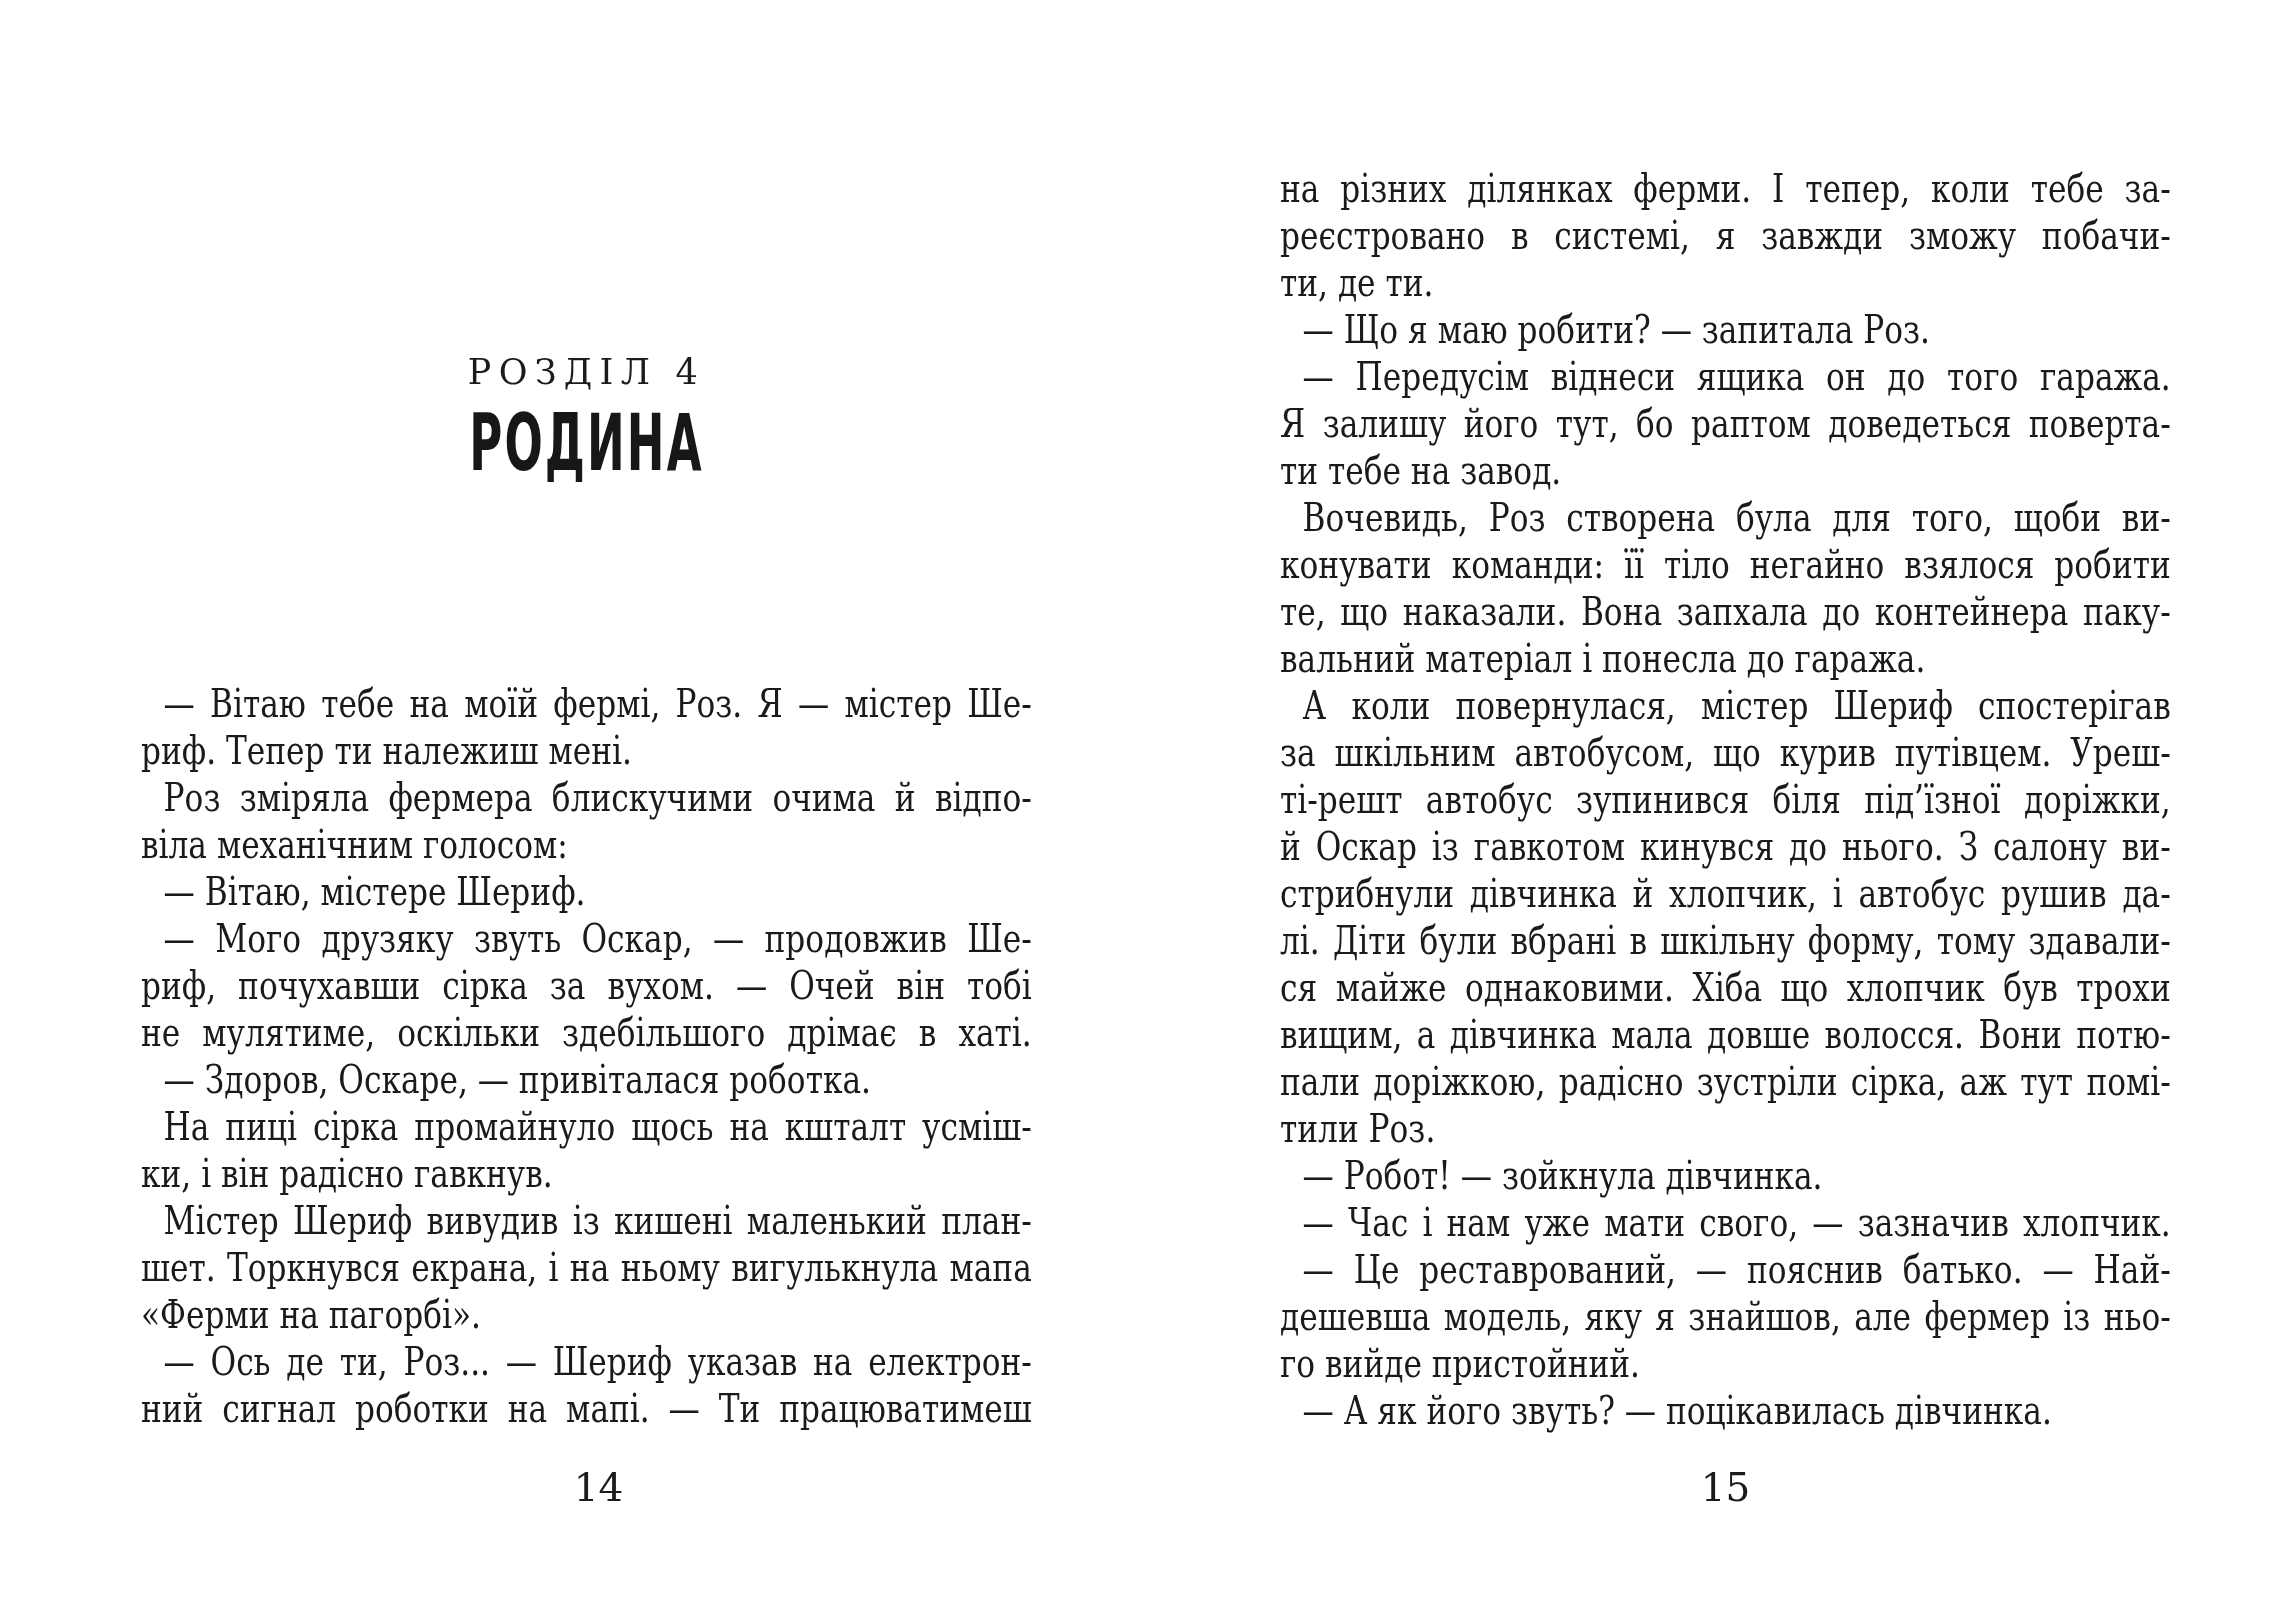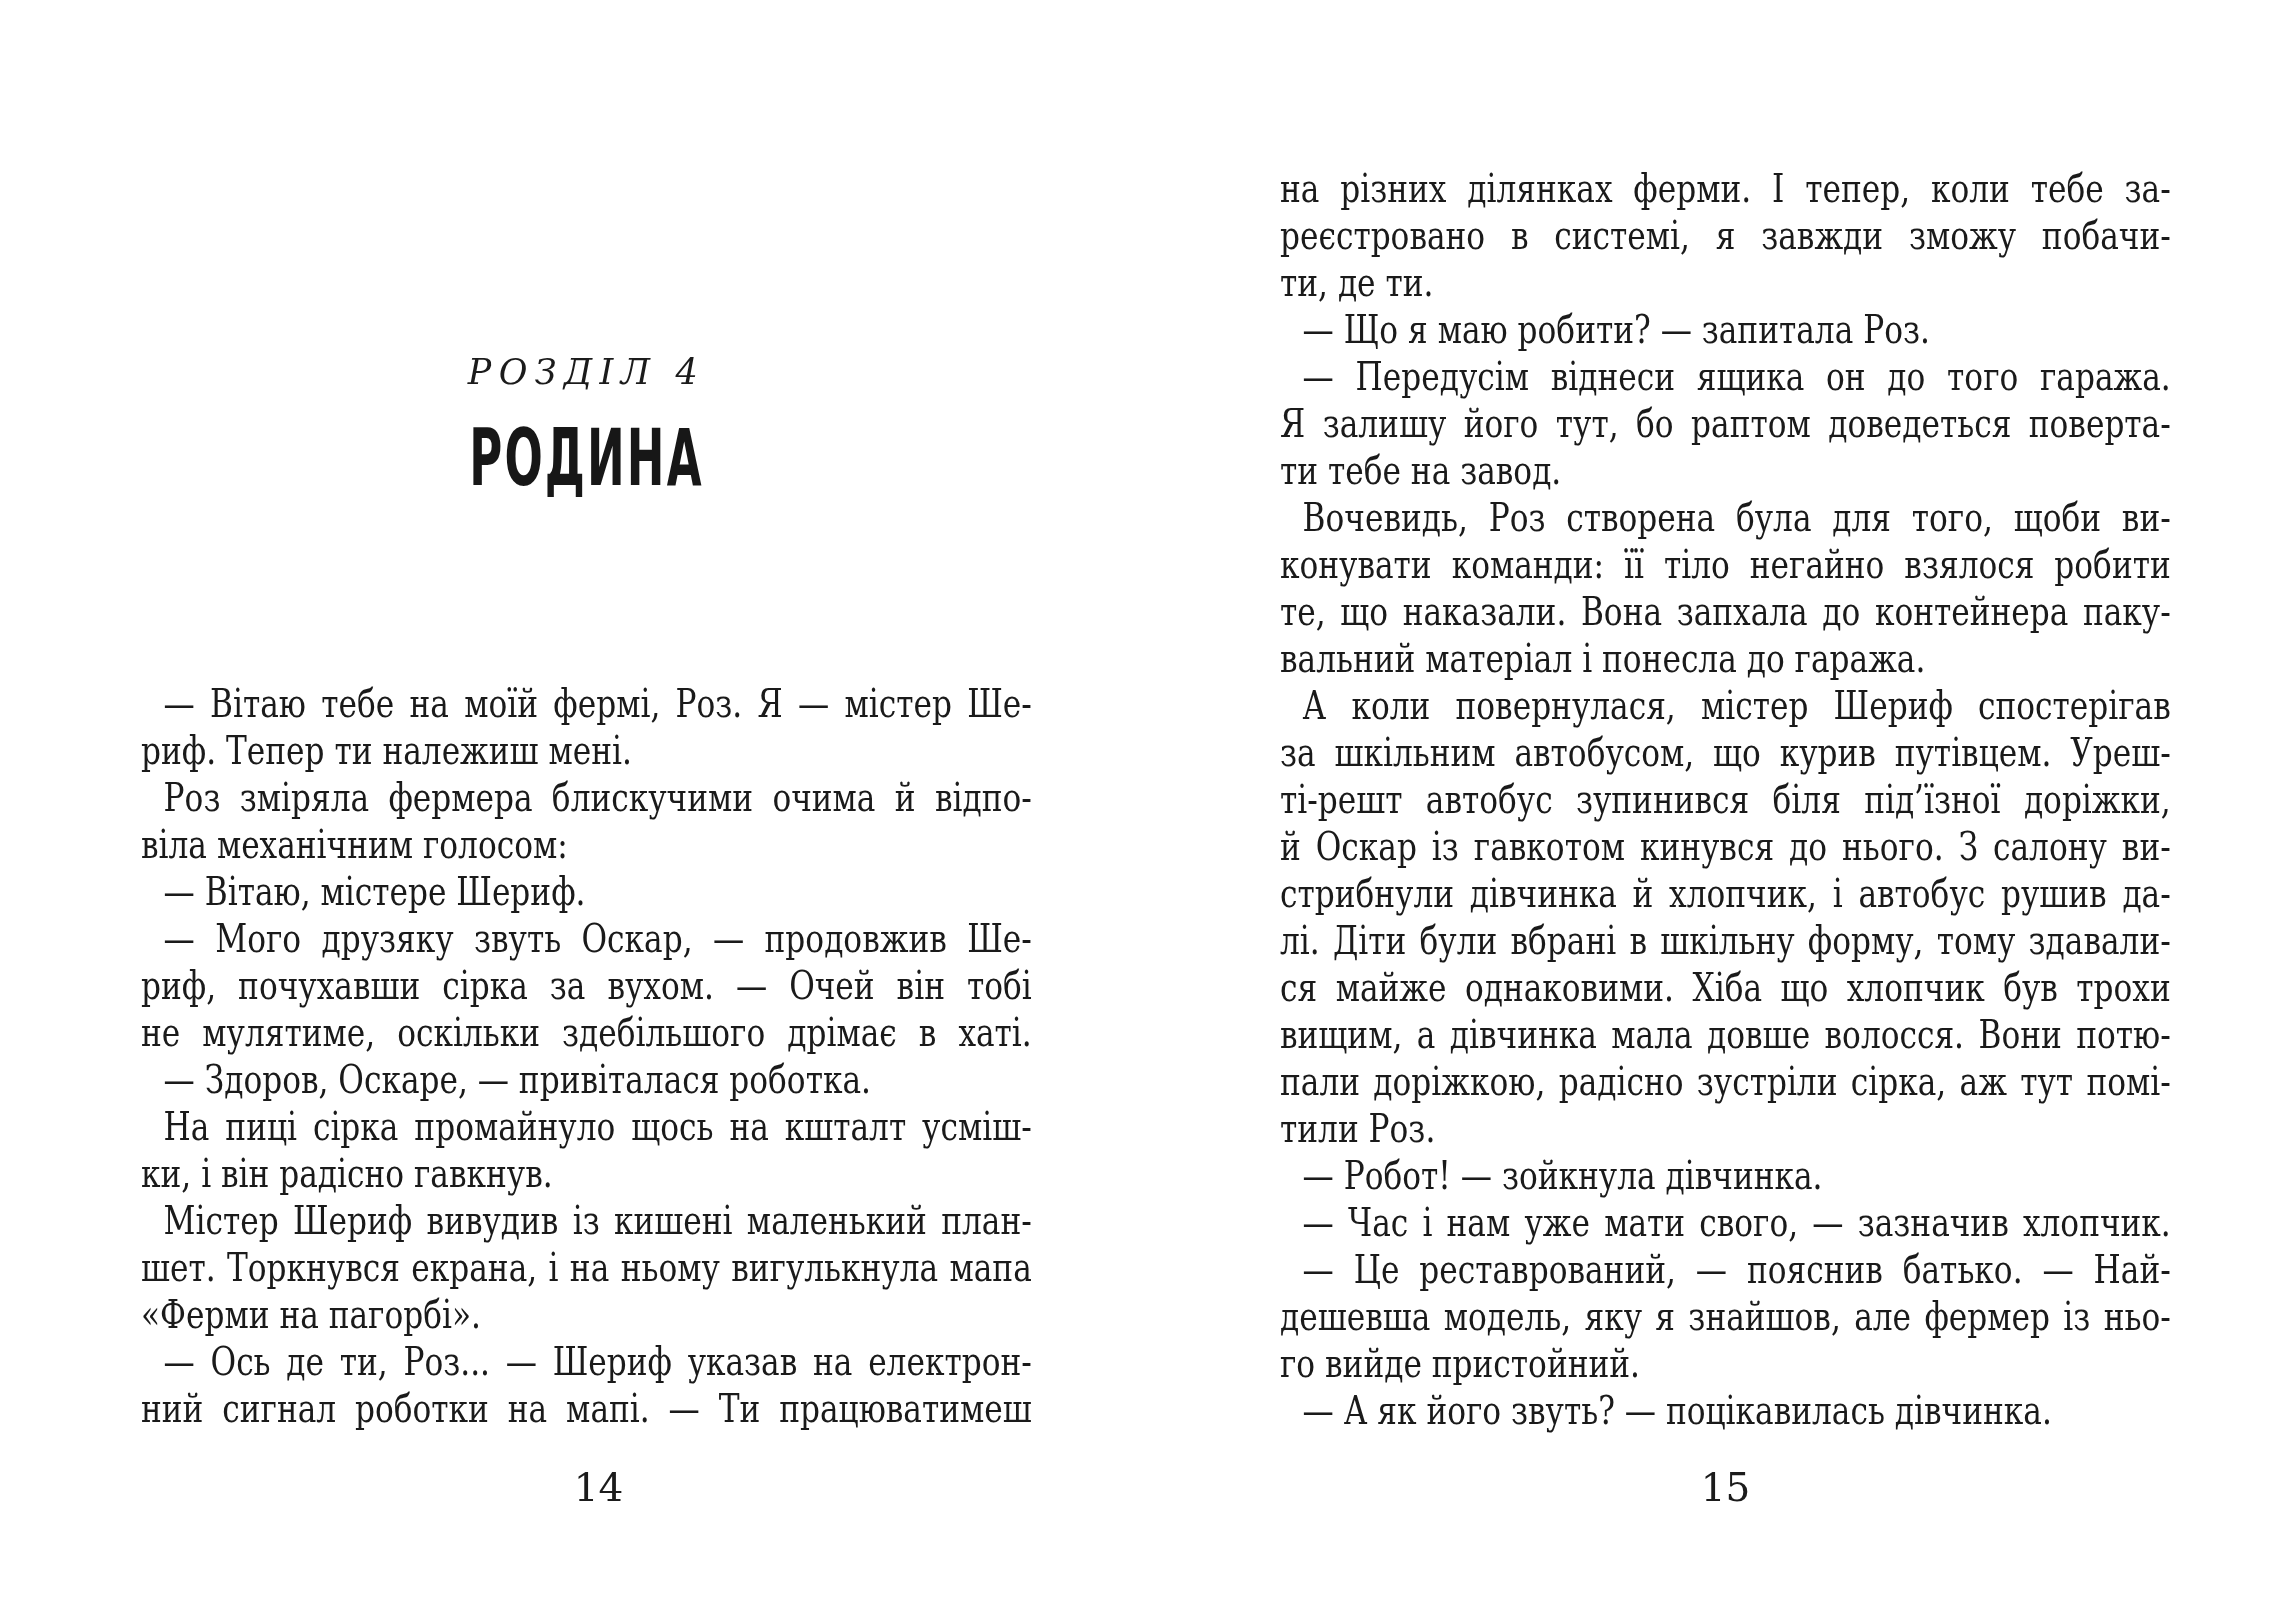--- a/index.html
+++ b/index.html
@@ -12,33 +12,32 @@
     font-family: "DejaVu Serif", "Liberation Serif", serif;
     overflow: hidden;
   }
   
   .chapter-head {
     position: absolute;
     left: 141px;
     top: 354px;
     width: 891px;
     text-align: center;
-    font-style: italic;
   }
   .chapter-number {
     font-size: 35px;
     line-height: 37px;
     letter-spacing: 7.3px;
     font-weight: normal;
     color: #1b1b1b;
   }
   .chapter-title-wrap {
     position: absolute;
     left: 141px;
-    top: 419px;
+    top: 404px;
     width: 891px;
     text-align: center;
   }
   .chapter-title {
     display: inline-block;
     font-family: "DejaVu Sans", "Liberation Sans", sans-serif;
     font-weight: bold;
     font-size: 79px;
     line-height: 79px;
     letter-spacing: 3.7px;

